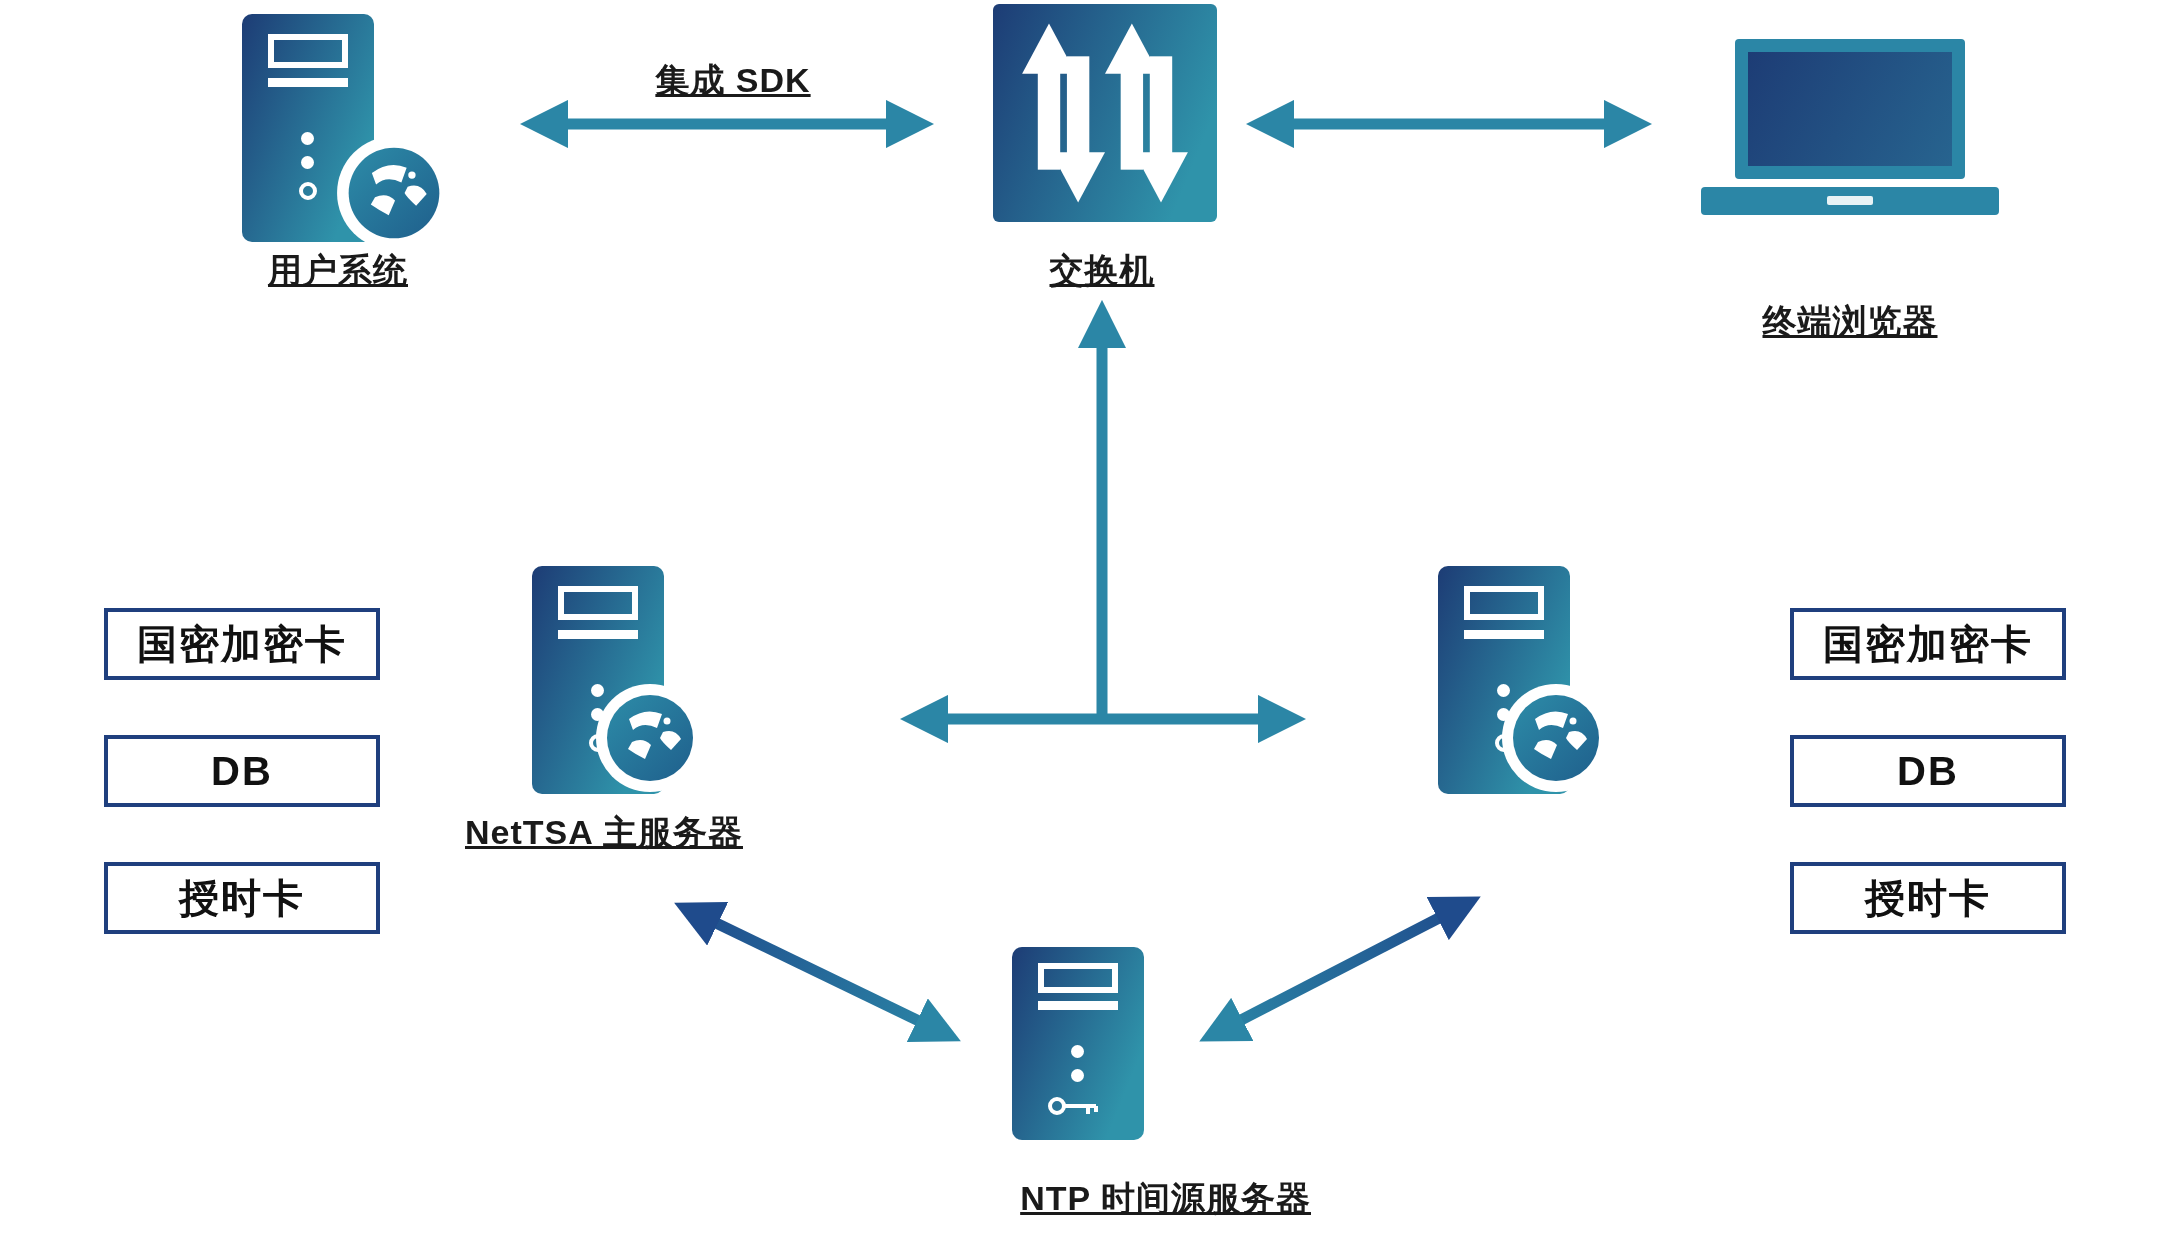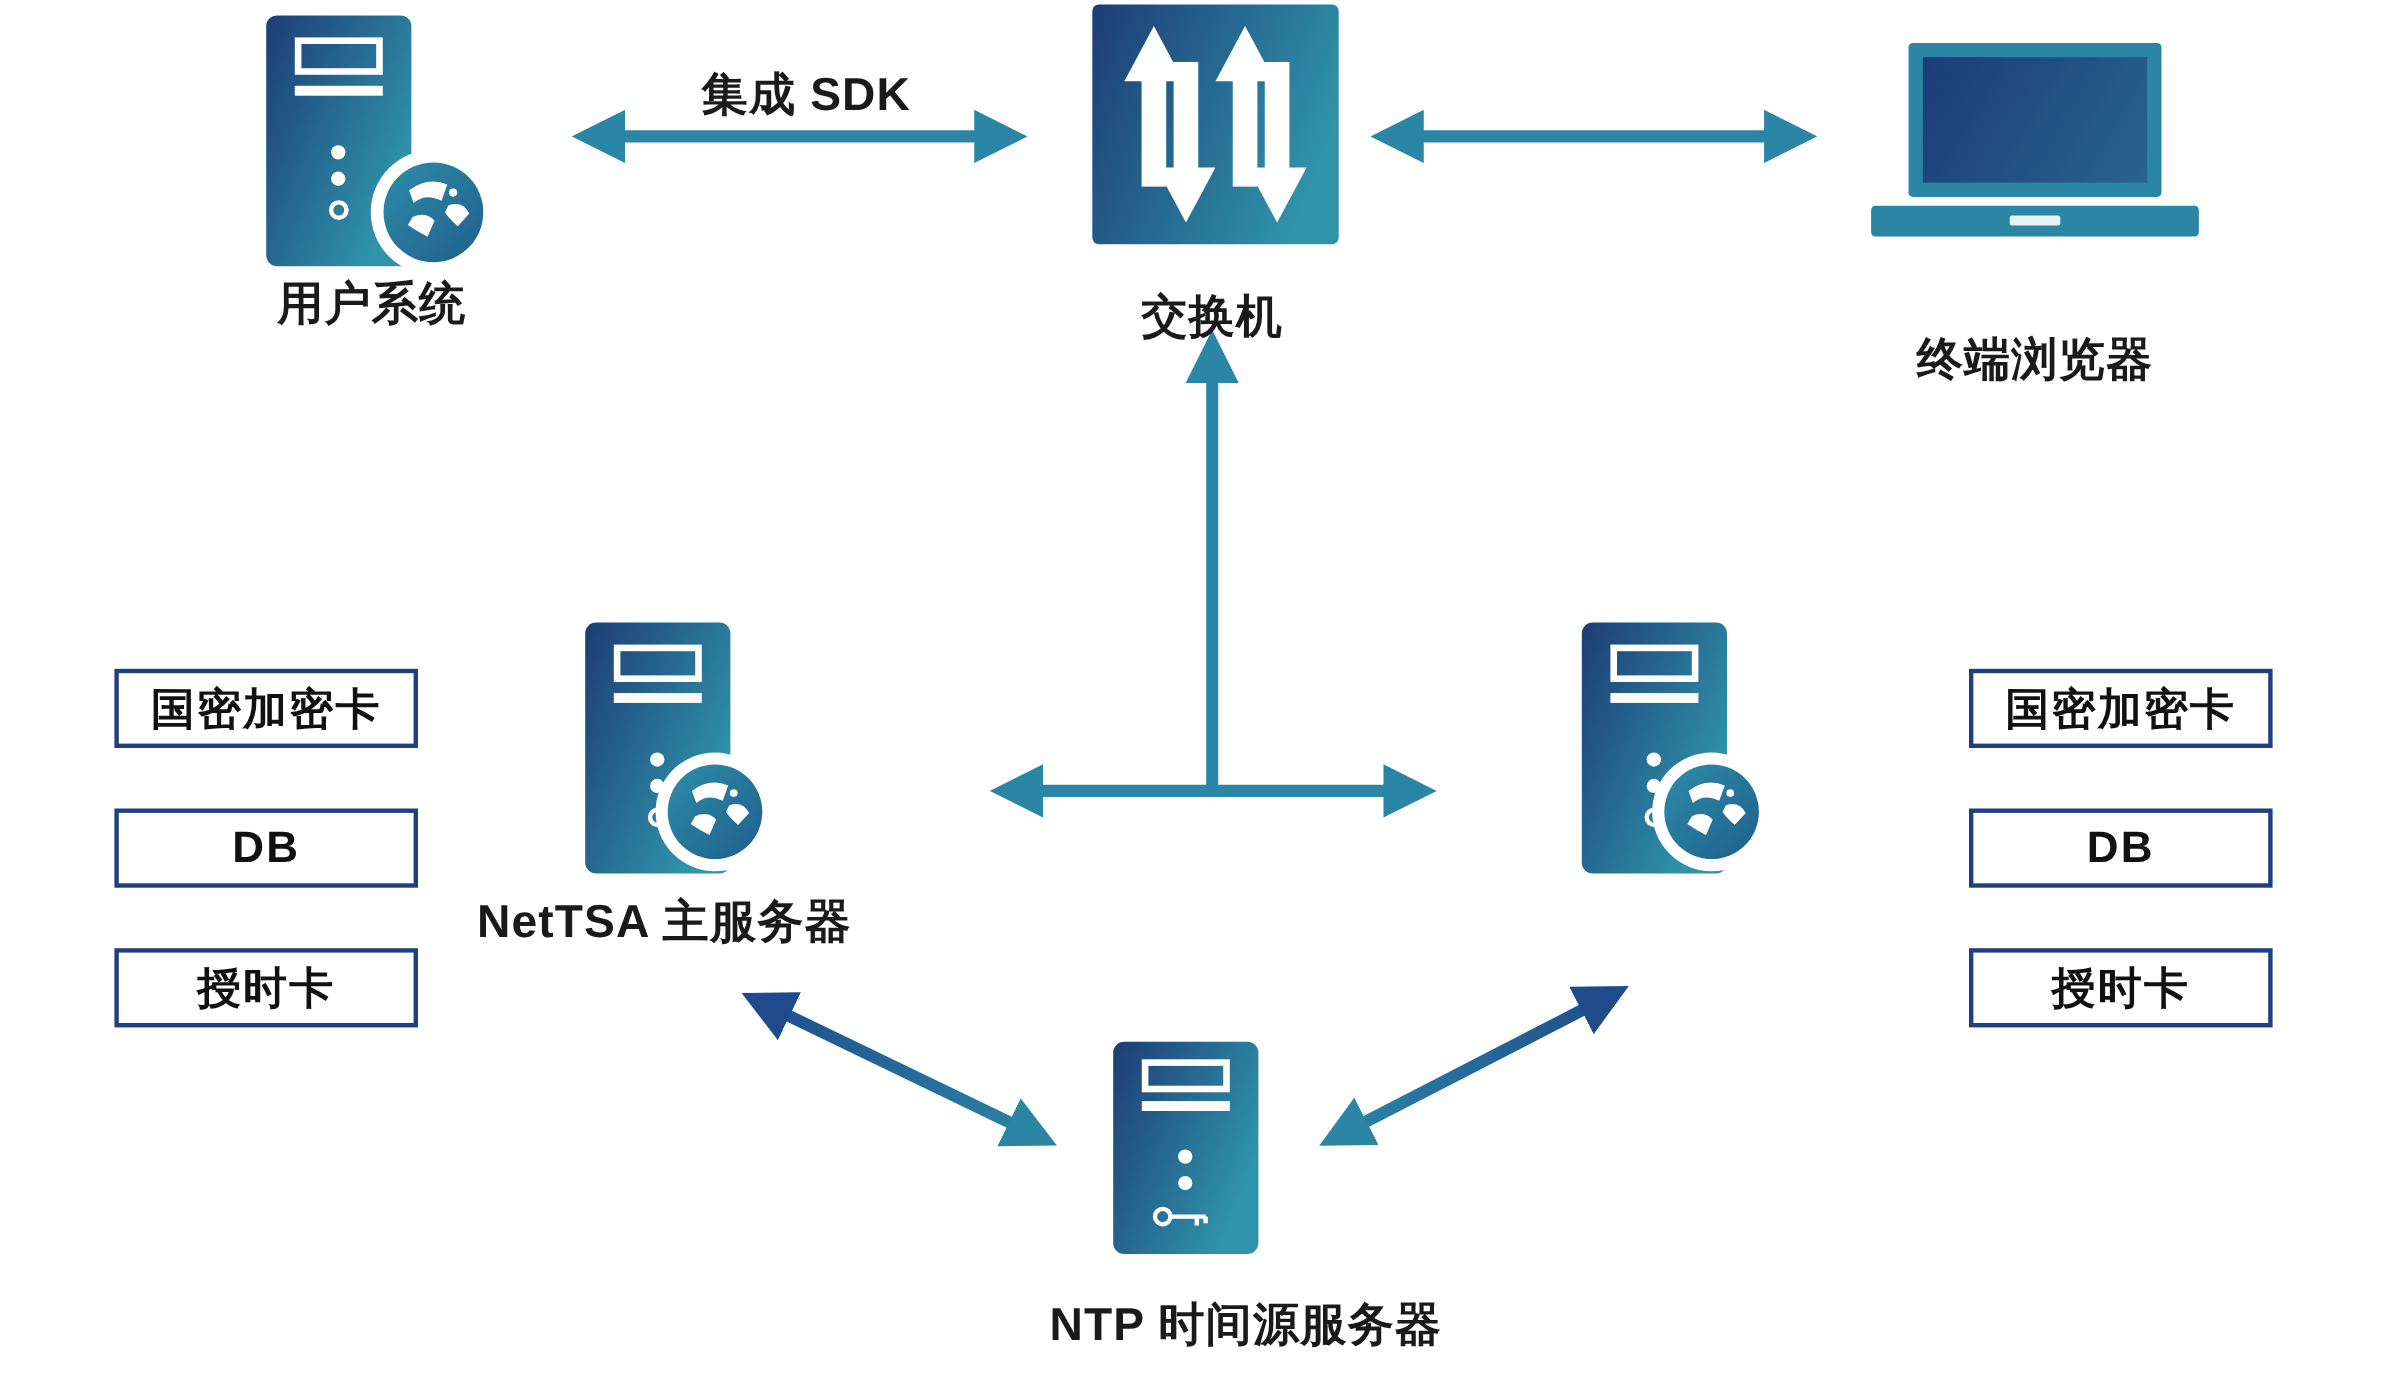--- a/index.html
+++ b/index.html
@@ -4,22 +4,22 @@
 <style>
   * { margin:0; padding:0; box-sizing:border-box; }
   html,body { background:#ffffff; }
   body { font-family:"Liberation Sans","DejaVu Sans",sans-serif; color:#1a1a1a; }
 
   .canvas { position:relative; width:2166px; height:1251px; background:#ffffff; overflow:hidden; }
 
   .edges { position:absolute; left:0; top:0; }
   .e { stroke:#2B86A6; stroke-width:11; }
 
-  .label { position:absolute; text-align:center; font-weight:700; font-size:42px;
-           color:#1a1a1a; letter-spacing:1px; white-space:nowrap; }
+  .label { position:absolute; text-align:center; font-weight:700; font-size:34px;
+           color:#1a1a1a; letter-spacing:1px; white-space:nowrap;text-decoration:underline; }
 
   
   .node { position:absolute; width:132px; }
   .tower { position:relative; width:132px; height:228px; border-radius:10px;
            background:linear-gradient(112deg,#1d3c75 0%,#2f93aa 82%); }
   .tower--short { height:193px; }
   .vent1 { position:absolute; left:26px; top:20px; width:80px; height:34px; border:6px solid #fff; }
   .vent2 { position:absolute; left:26px; top:64px; width:80px; height:9px; background:#fff; }
   .tower--short .vent1 { top:16px; height:30px; }
   .tower--short .vent2 { top:54px; }
@@ -115,21 +115,21 @@
       <polygon points="25,9 13,32 37,32" fill="#fff"></polygon>
       <rect x="20" y="30" width="10" height="46" fill="#fff"></rect>
       <polygon points="38,91 26,68 50,68" fill="#fff"></polygon>
       <rect x="33" y="24" width="10" height="46" fill="#fff"></rect>
       <polygon points="62,9 50,32 74,32" fill="#fff"></polygon>
       <rect x="57" y="30" width="10" height="46" fill="#fff"></rect>
       <polygon points="75,91 63,68 87,68" fill="#fff"></polygon>
       <rect x="70" y="24" width="10" height="46" fill="#fff"></rect>
     </svg>
   </div>
-  <div class="label" style="left:922px;top:260px;width:360px;">交换机</div>
+  <div class="label" style="left:922px;top:248px;width:360px;">交换机</div>
 
   <div class="laptop">
     <div class="lap-screen">
       <div class="lap-screen-inner"></div>
     </div>
     <div class="lap-base">
       <div class="lap-notch"></div>
     </div>
   </div>
   <div class="label" style="left:1670px;top:274px;width:360px;margin-top:25px;">终端浏览器</div>

